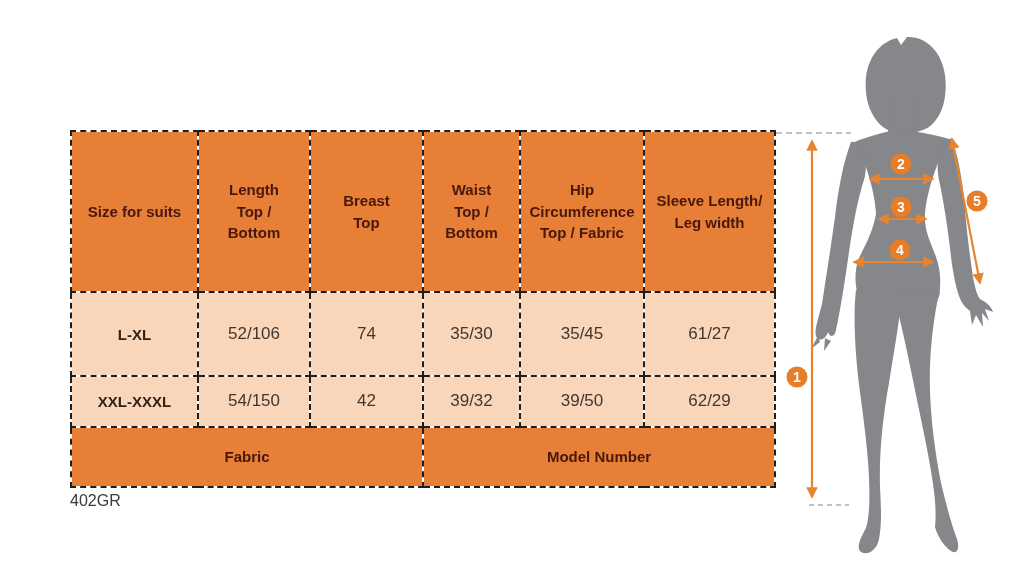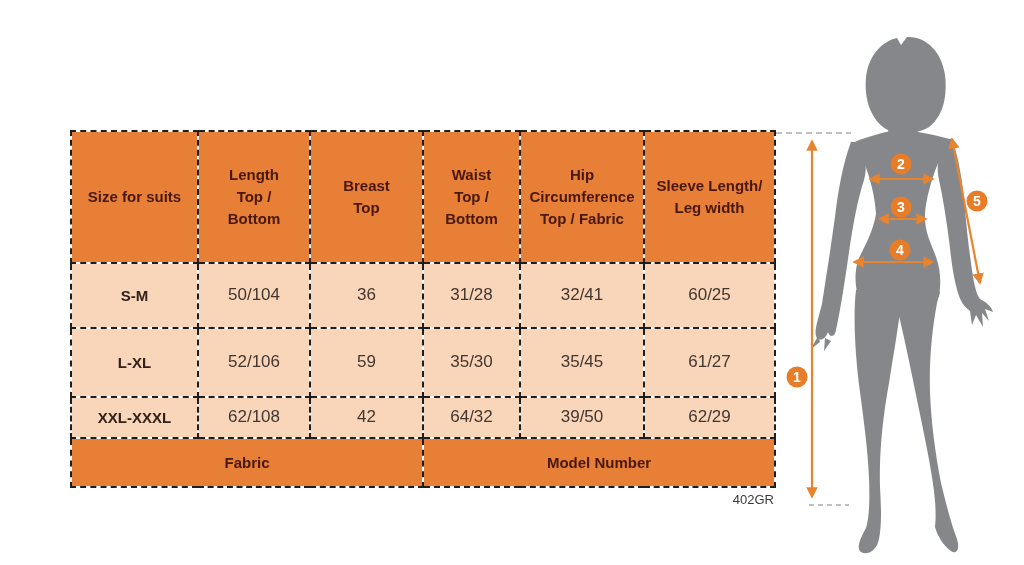--- a/index.html
+++ b/index.html
@@ -11,22 +11,22 @@
           vertical-align:middle;padding:0;overflow:hidden;}
   th.col-h{background:#E87F37;color:#48170D;font-size:15px;font-weight:bold;
           white-space:pre-line;line-height:1.45;}
   tr.r-head{height:115px;}
   tr.r1{height:57px;} tr.r2{height:60px;} tr.r3{height:36px;}
   tr.r4{height:43px;} tr.r5{height:43px;}
   tr.data td{background:#F9D6B9;color:#433630;font-size:17px;}
   tr.data td.size{font-weight:bold;font-size:15px;color:#31211A;}
   tr.footer-head td{background:#E87F37;color:#48170D;font-weight:bold;font-size:15px;}
   tr.footer-data td{background:#F9D6B9;color:#433630;font-size:17px;letter-spacing:0.6px;}
-  .product-code{position:absolute;left:70px;top:492px;width:704px;text-align:right;
-          font-size:13px;color:#3B3B3B;}
+  .product-code{position:absolute;left:70px;top:492px;width:704px;text-align:left;
+          font-size:16px;color:#3B3B3B;}
   .figure-svg{position:absolute;left:770px;top:0;width:254px;height:565px;}
   .badge-num{font-family:"Liberation Sans", sans-serif;font-size:14px;font-weight:bold;fill:#ffffff;}
 </style>
 </head>
 <body>
 
 <div class="canvas">
 
   <table class="size-chart">
     <colgroup>
@@ -47,41 +47,33 @@
 Top</th>
       <th class="col-h">Waist
 Top /
 Bottom</th>
       <th class="col-h">Hip
 Circumference
 Top / Fabric</th>
       <th class="col-h">Sleeve Length/
 Leg width</th>
     </tr>
-    <tr class="data r1">
-      <td class="size">S-M</td>
-      <td>50/104</td>
-      <td>36</td>
-      <td>31/28</td>
-      <td>32/41</td>
-      <td>60/25</td>
-    </tr>
     <tr class="data r2">
       <td class="size">L-XL</td>
       <td>52/106</td>
-      <td>59</td>
+      <td>74</td>
       <td>35/30</td>
       <td>35/45</td>
       <td>61/27</td>
     </tr>
     <tr class="data r3">
       <td class="size">XXL-XXXL</td>
-      <td>62/108</td>
+      <td>54/150</td>
       <td>42</td>
-      <td>64/32</td>
+      <td>39/32</td>
       <td>39/50</td>
       <td>62/29</td>
     </tr>
     <tr class="footer-head r4">
       <td colspan="3">Fabric</td>
       <td colspan="3">Model Number</td>
     </tr>
   </tbody>
     </table>
 

